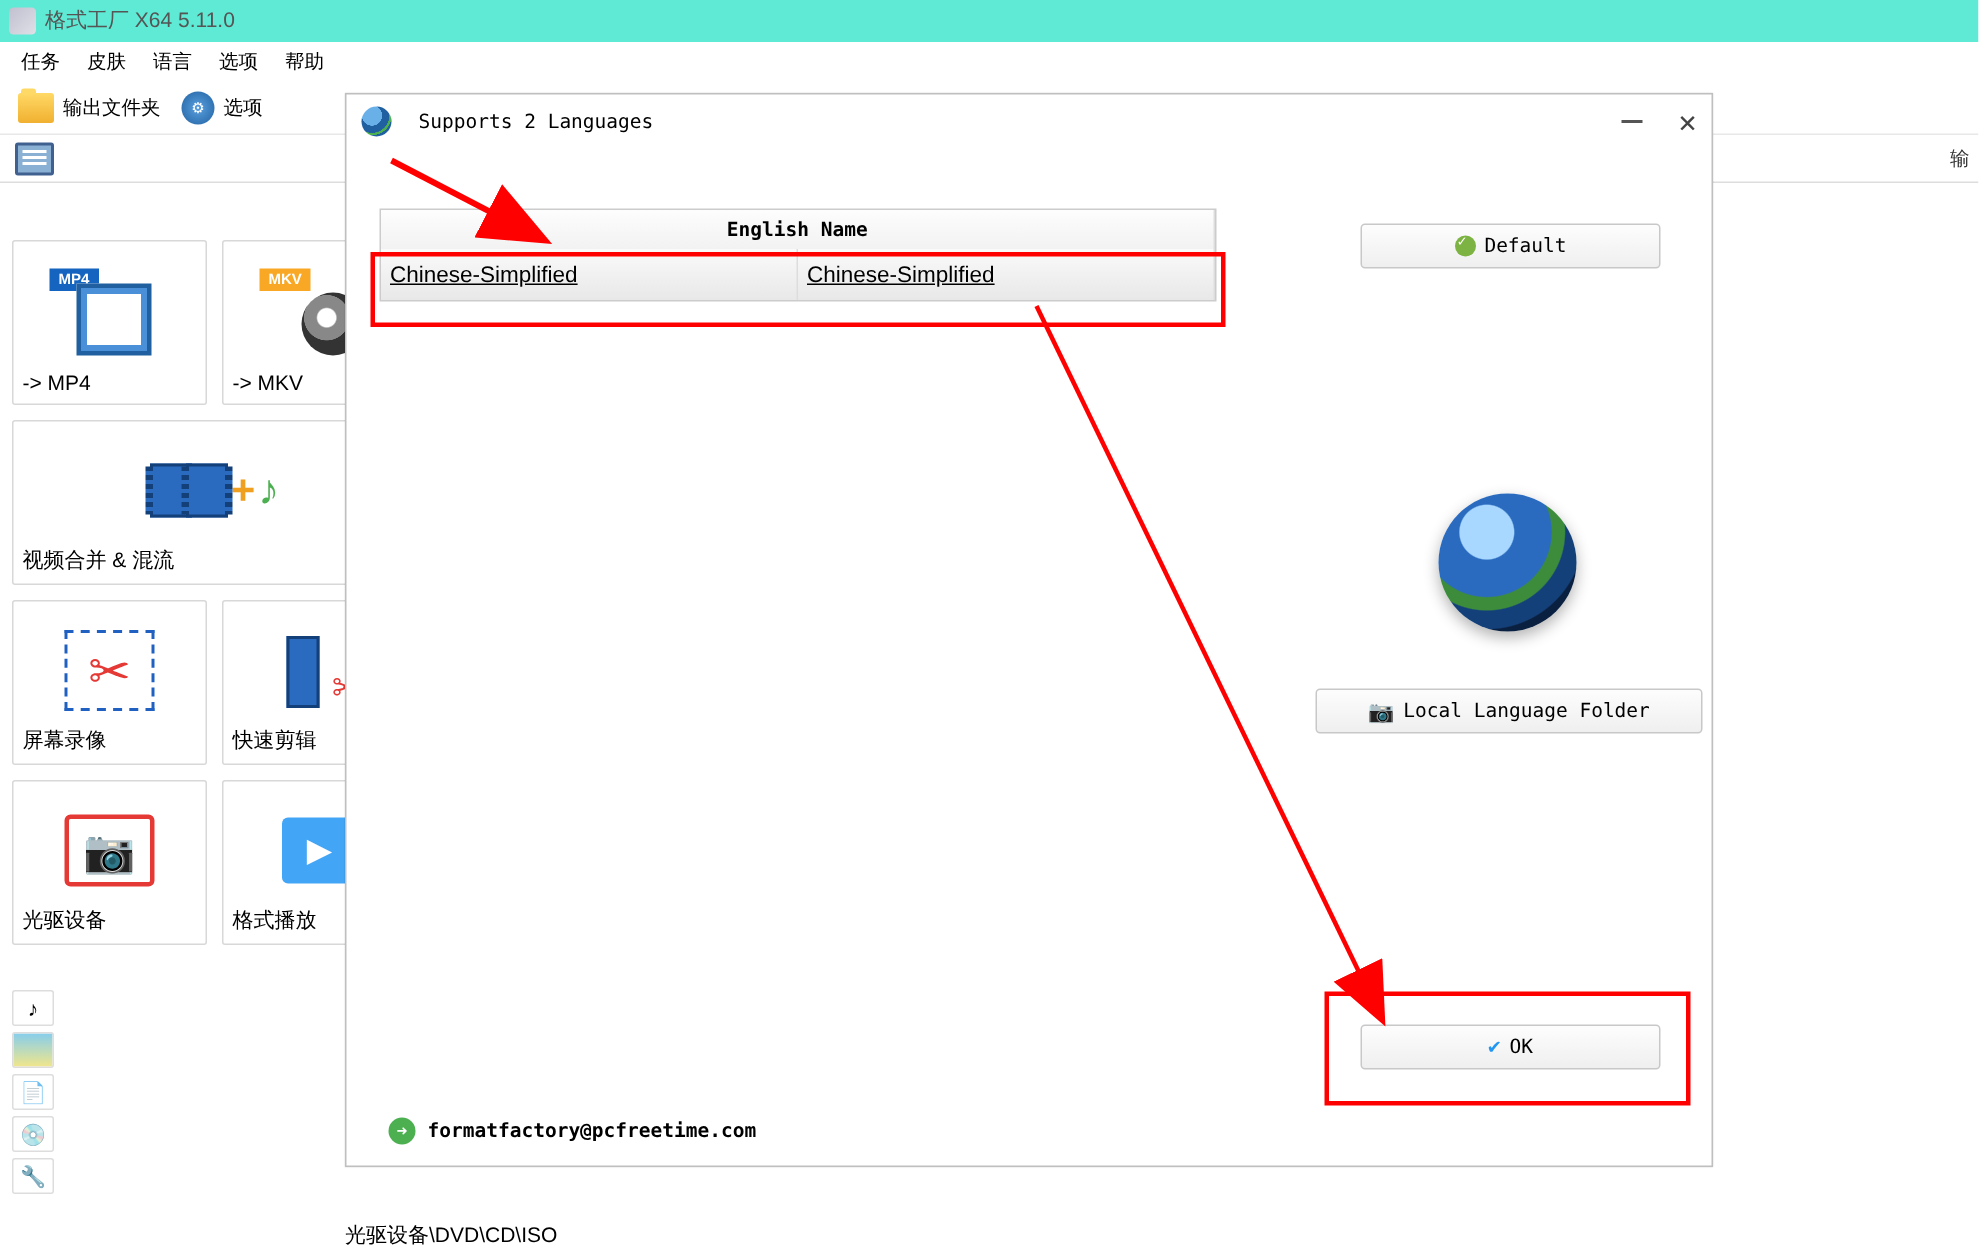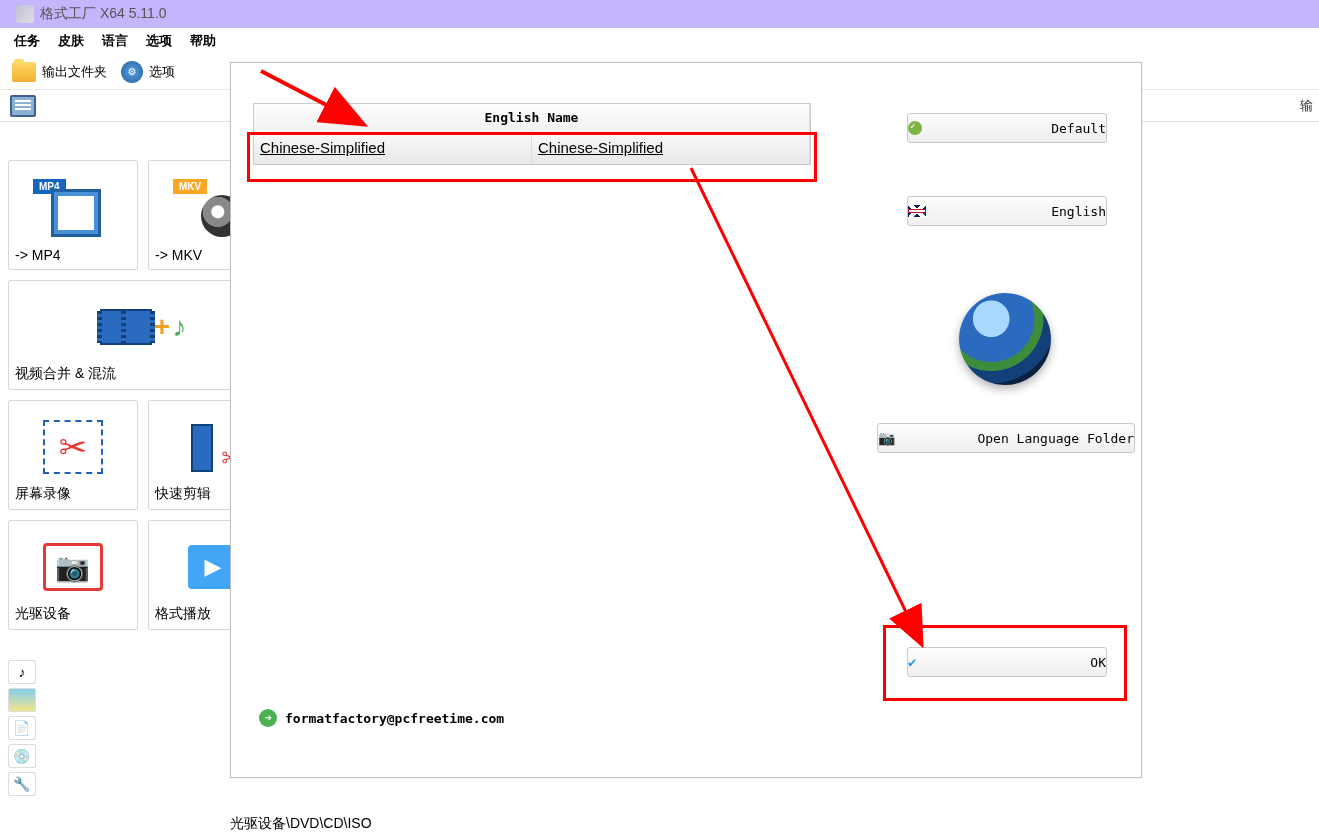--- a/index.html
+++ b/index.html
@@ -1,24 +1,24 @@
 <!DOCTYPE html>
 <html><head>
   <meta charset="utf-8">
   <style>
     * { box-sizing: border-box; margin: 0; padding: 0; }
     body { font-family: "Microsoft YaHei", "SimSun", sans-serif; font-size: 13px; background: #fff; width: 1319px; height: 833px; position: relative; overflow: hidden; }
     
     
-    .titlebar { height: 28px; display: flex; align-items: center; padding-left: 16px; background: #c4b5fd; }
+    .titlebar { height: 28px; display: flex; align-items: center; padding-left: 6px; background: #5eead4; }
     .app-icon { width: 18px; height: 18px; margin-right: 6px; background: linear-gradient(135deg,#c0c0d0,#e0e0e8); border-radius: 3px; }
     .title-text { color: #555; font-size: 14px; }
     
     .menubar { height: 26px; display: flex; align-items: center; padding-left: 14px; gap: 18px; }
-    .menubar span { cursor: pointer; font-weight: bold; }
+    .menubar span { cursor: pointer; }
     
     .toolbar { height: 36px; display: flex; align-items: center; padding-left: 12px; gap: 6px; border-bottom: 1px solid #e8e8e8; }
     .folder-icon { width: 24px; height: 20px; background: linear-gradient(#ffd966,#f0b030); border-radius: 2px; position: relative; }
     .folder-icon::before { content:''; position:absolute; top:-3px; left:2px; width:10px; height:4px; background:#ffd966; border-radius:2px 2px 0 0; }
     .gear-icon { width: 22px; height: 22px; border-radius: 50%; background: radial-gradient(circle,#5aa0e0,#2060a0); display:flex; align-items:center; justify-content:center; color:#fff; font-size:10px; }
     .toolbar-text { margin-right: 8px; }
     
     .tab-header { height: 32px; display: flex; align-items: center; padding-left: 10px; border-bottom: 1px solid #ddd; }
     .tab-icon { width: 26px; height: 22px; background: #8ab0d4; border: 2px solid #406090; border-radius: 2px; position: relative; }
     .tab-icon::after { content:''; position:absolute; inset:3px; background:repeating-linear-gradient(#ffffff 0 2px,#8ab0d4 2px 4px); }
@@ -71,21 +71,21 @@
     
     
     .tbl { position:absolute; left: 22px; top: 40px; width: 558px; border:1px solid #ccc; }
     .tbl-head { display:flex; height: 26px; background: linear-gradient(#fdfdfd,#f2f2f2); font-family: "SimSun", monospace; font-weight: bold; }
     .tbl-cell-h { flex:1; border-right:1px solid #ddd; display:flex; align-items:center; justify-content:center; }
     .tbl-row { display:flex; height:34px; background: linear-gradient(#fafafa,#e8e8e8); }
     .tbl-cell { flex:1; border-right:1px solid #ddd; display:flex; align-items:center; padding-left:6px; font-size:15px;text-decoration:underline; }
     .red-box1 { position:absolute; left:16px; top:69px; width:570px; height:50px; border:3px solid #f00; pointer-events:none; }
     
     
-    .btn { width: 200px; height: 30px; border:1px solid #c8c8c8; border-radius:3px; background:linear-gradient(#fdfdfd,#efefef); display:flex; align-items:center; justify-content:space-between; gap:6px; font-family:"SimSun",monospace; cursor:pointer; }
+    .btn { width: 200px; height: 30px; border:1px solid #c8c8c8; border-radius:3px; background:linear-gradient(#fdfdfd,#efefef); display:flex; align-items:center; justify-content:center; gap:6px; font-family:"SimSun",monospace; cursor:pointer; }
     .btn-wide { width: 258px; }
     .check-ico { width:14px; height:14px; border-radius:50%; background:#7cb342; position:relative; }
     .check-ico::after{content:'✓';color:#fff;font-size:10px;position:absolute;left:2px;top:-1px;}
     .uk-flag { width:18px; height:12px; background:linear-gradient(#c8102e,#c8102e); position:relative; }
     .uk-flag::before{content:'';position:absolute;inset:0;background:linear-gradient(45deg,transparent 40%,#fff 40% 60%,transparent 60%),linear-gradient(-45deg,transparent 40%,#fff 40% 60%,transparent 60%),linear-gradient(#012169,#012169);}
     .uk-flag::after{content:'';position:absolute;left:0;right:0;top:4px;height:4px;background:#fff;box-shadow:0 0 0 1px #c8102e inset;}
     .folder-sm { font-size:14px; }
     .tick-blue { color:#2196f3; font-size:14px; font-weight:bold; }
     
     .btn-default { position:absolute; right:34px; top:50px; }
@@ -195,44 +195,48 @@
   <div class="mini-icon">♪</div>
   <div class="mini-icon" style="background:linear-gradient(#87ceeb,#f0e68c);"></div>
   <div class="mini-icon">📄</div>
   <div class="mini-icon">💿</div>
   <div class="mini-icon">🔧</div>
 </div>
 
 <div class="bottom-text">光驱设备\DVD\CD\ISO</div>
 
 <div class="dialog">
+  <div class="dlg-titlebar">
+    <div class="globe-small"></div>
+    <span>Supports 2 Languages</span>
+    <div class="dlg-controls">
+      <div class="dlg-min"></div>
+      <div class="dlg-close">✕</div>
+    </div>
+  </div>
   <div class="dlg-body">
     <div class="tbl">
       <div class="tbl-head">
         <div class="tbl-cell-h">English Name</div>
       </div>
       <div class="tbl-row">
         <div class="tbl-cell">Chinese-Simplified</div>
         <div class="tbl-cell">Chinese-Simplified</div>
       </div>
     </div>
     <div class="red-box1"></div>
 
     <div class="btn btn-default">
       <span class="check-ico"></span>
       <span>Default</span>
     </div>
-    <div class="btn btn-english">
-      <span class="uk-flag"></span>
-      <span>English</span>
-    </div>
     <div class="globe-big"></div>
     <div class="btn btn-wide btn-openfolder">
       <span class="folder-sm">📷</span>
-      <span>Open Language Folder</span>
+      <span>Local Language Folder</span>
     </div>
     <div class="btn btn-ok">
       <span class="tick-blue">✔</span>
       <span>OK</span>
     </div>
     <div class="red-box2"></div>
 
     <svg class="arrow-svg" style="left:0;top:0;" width="400" height="120">
       <defs>
           <marker id="ah1" markerWidth="12" markerHeight="10" refX="10" refY="5" orient="auto">

